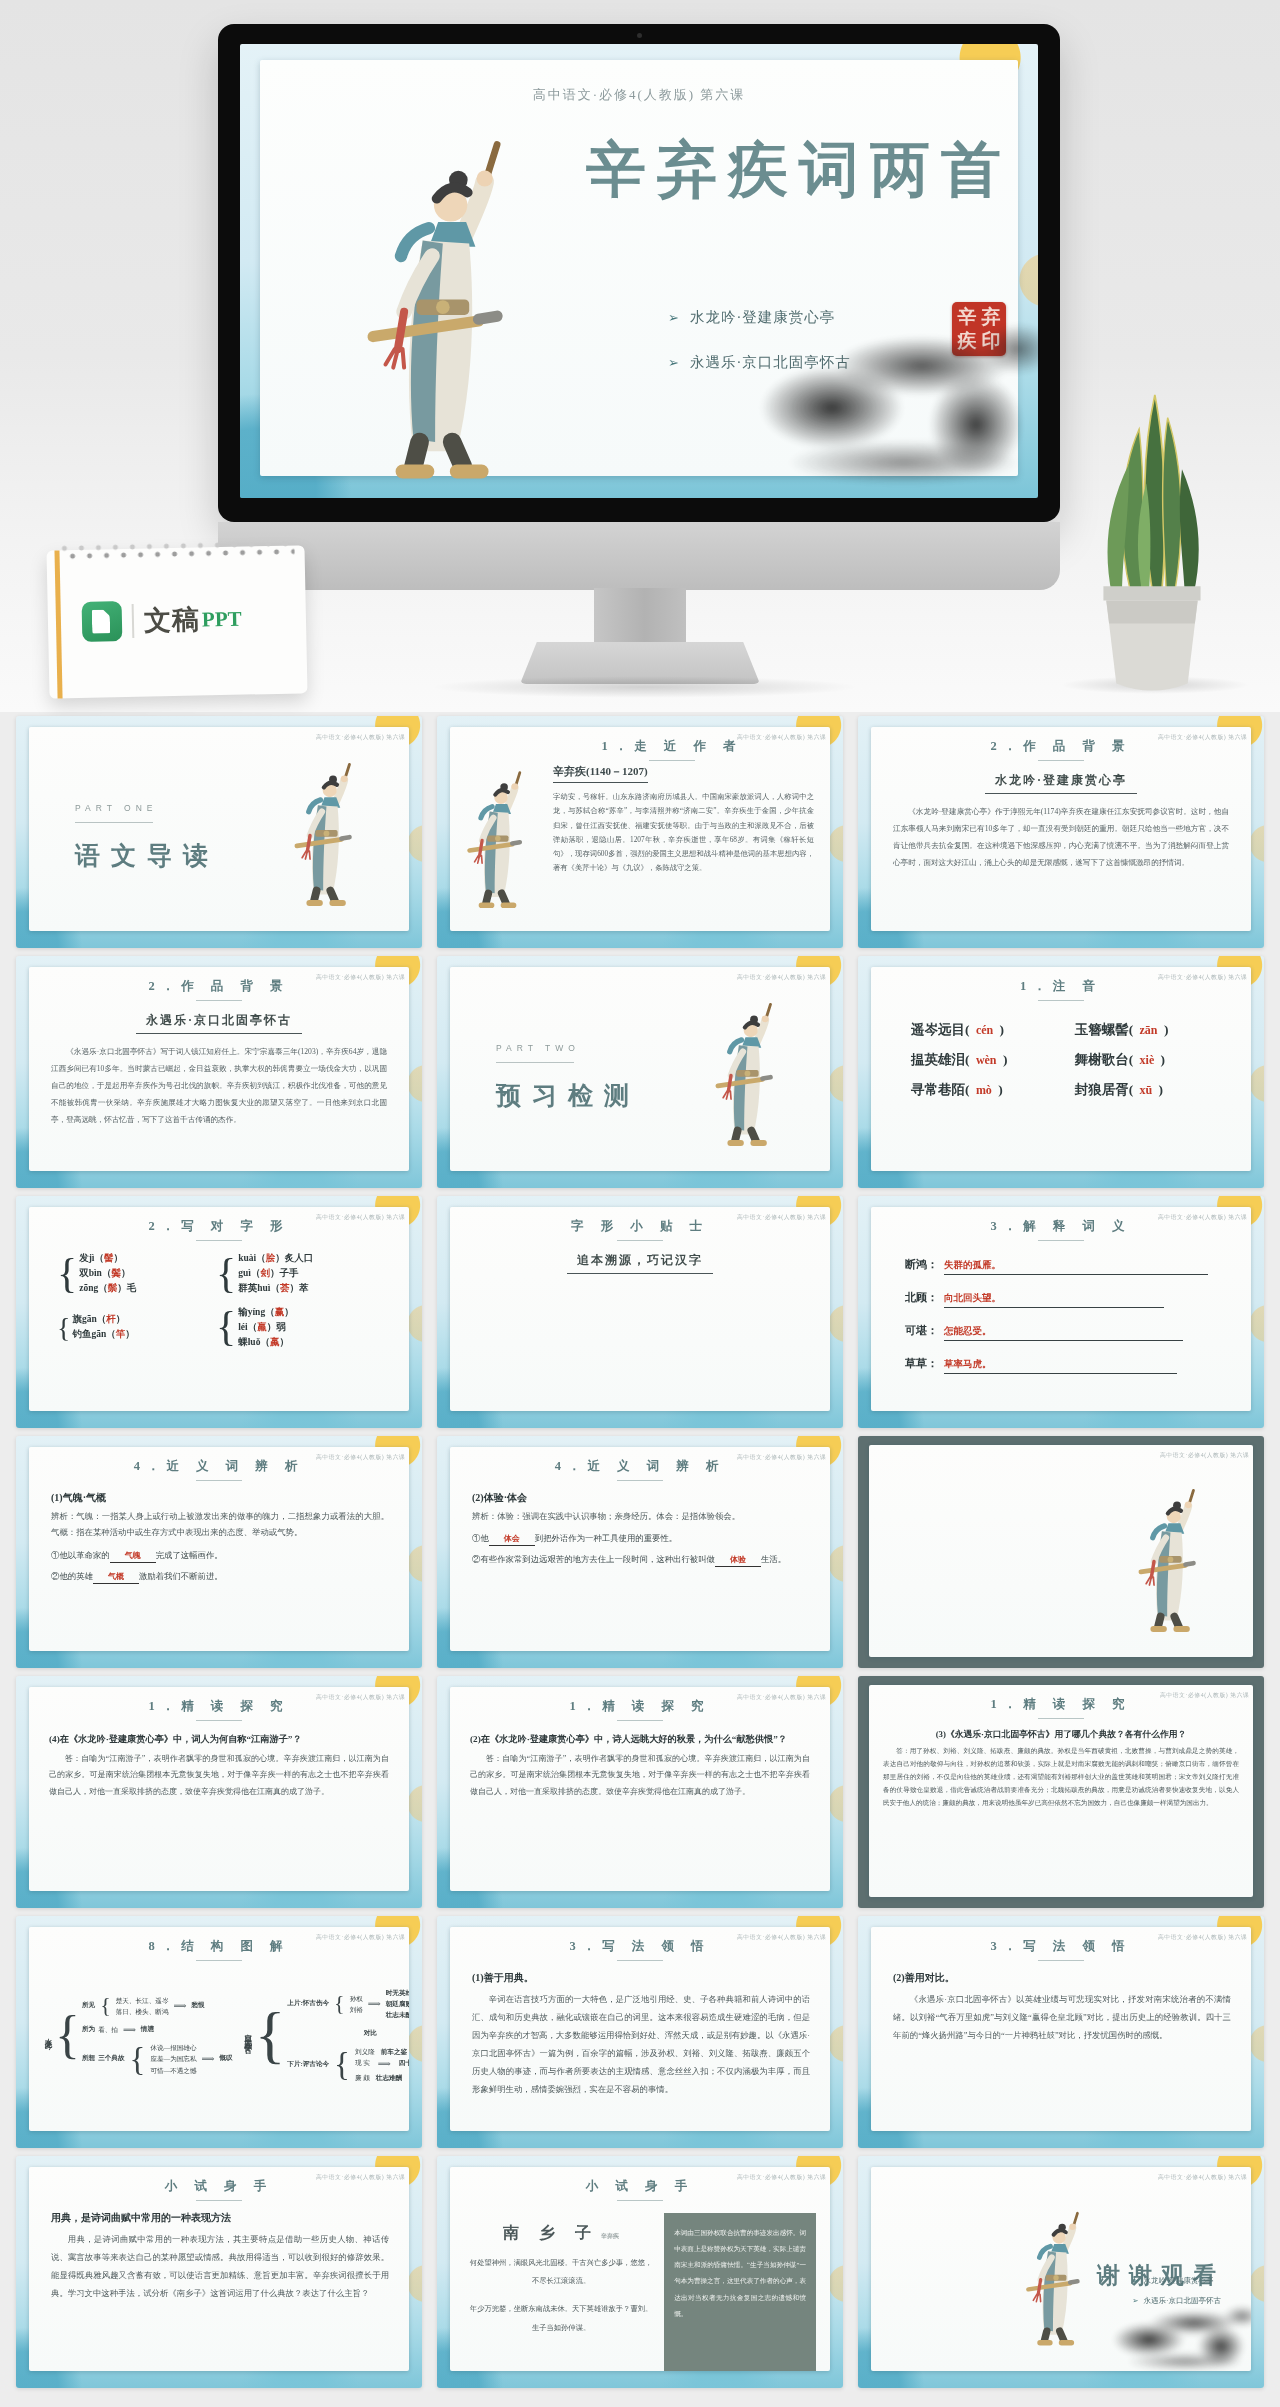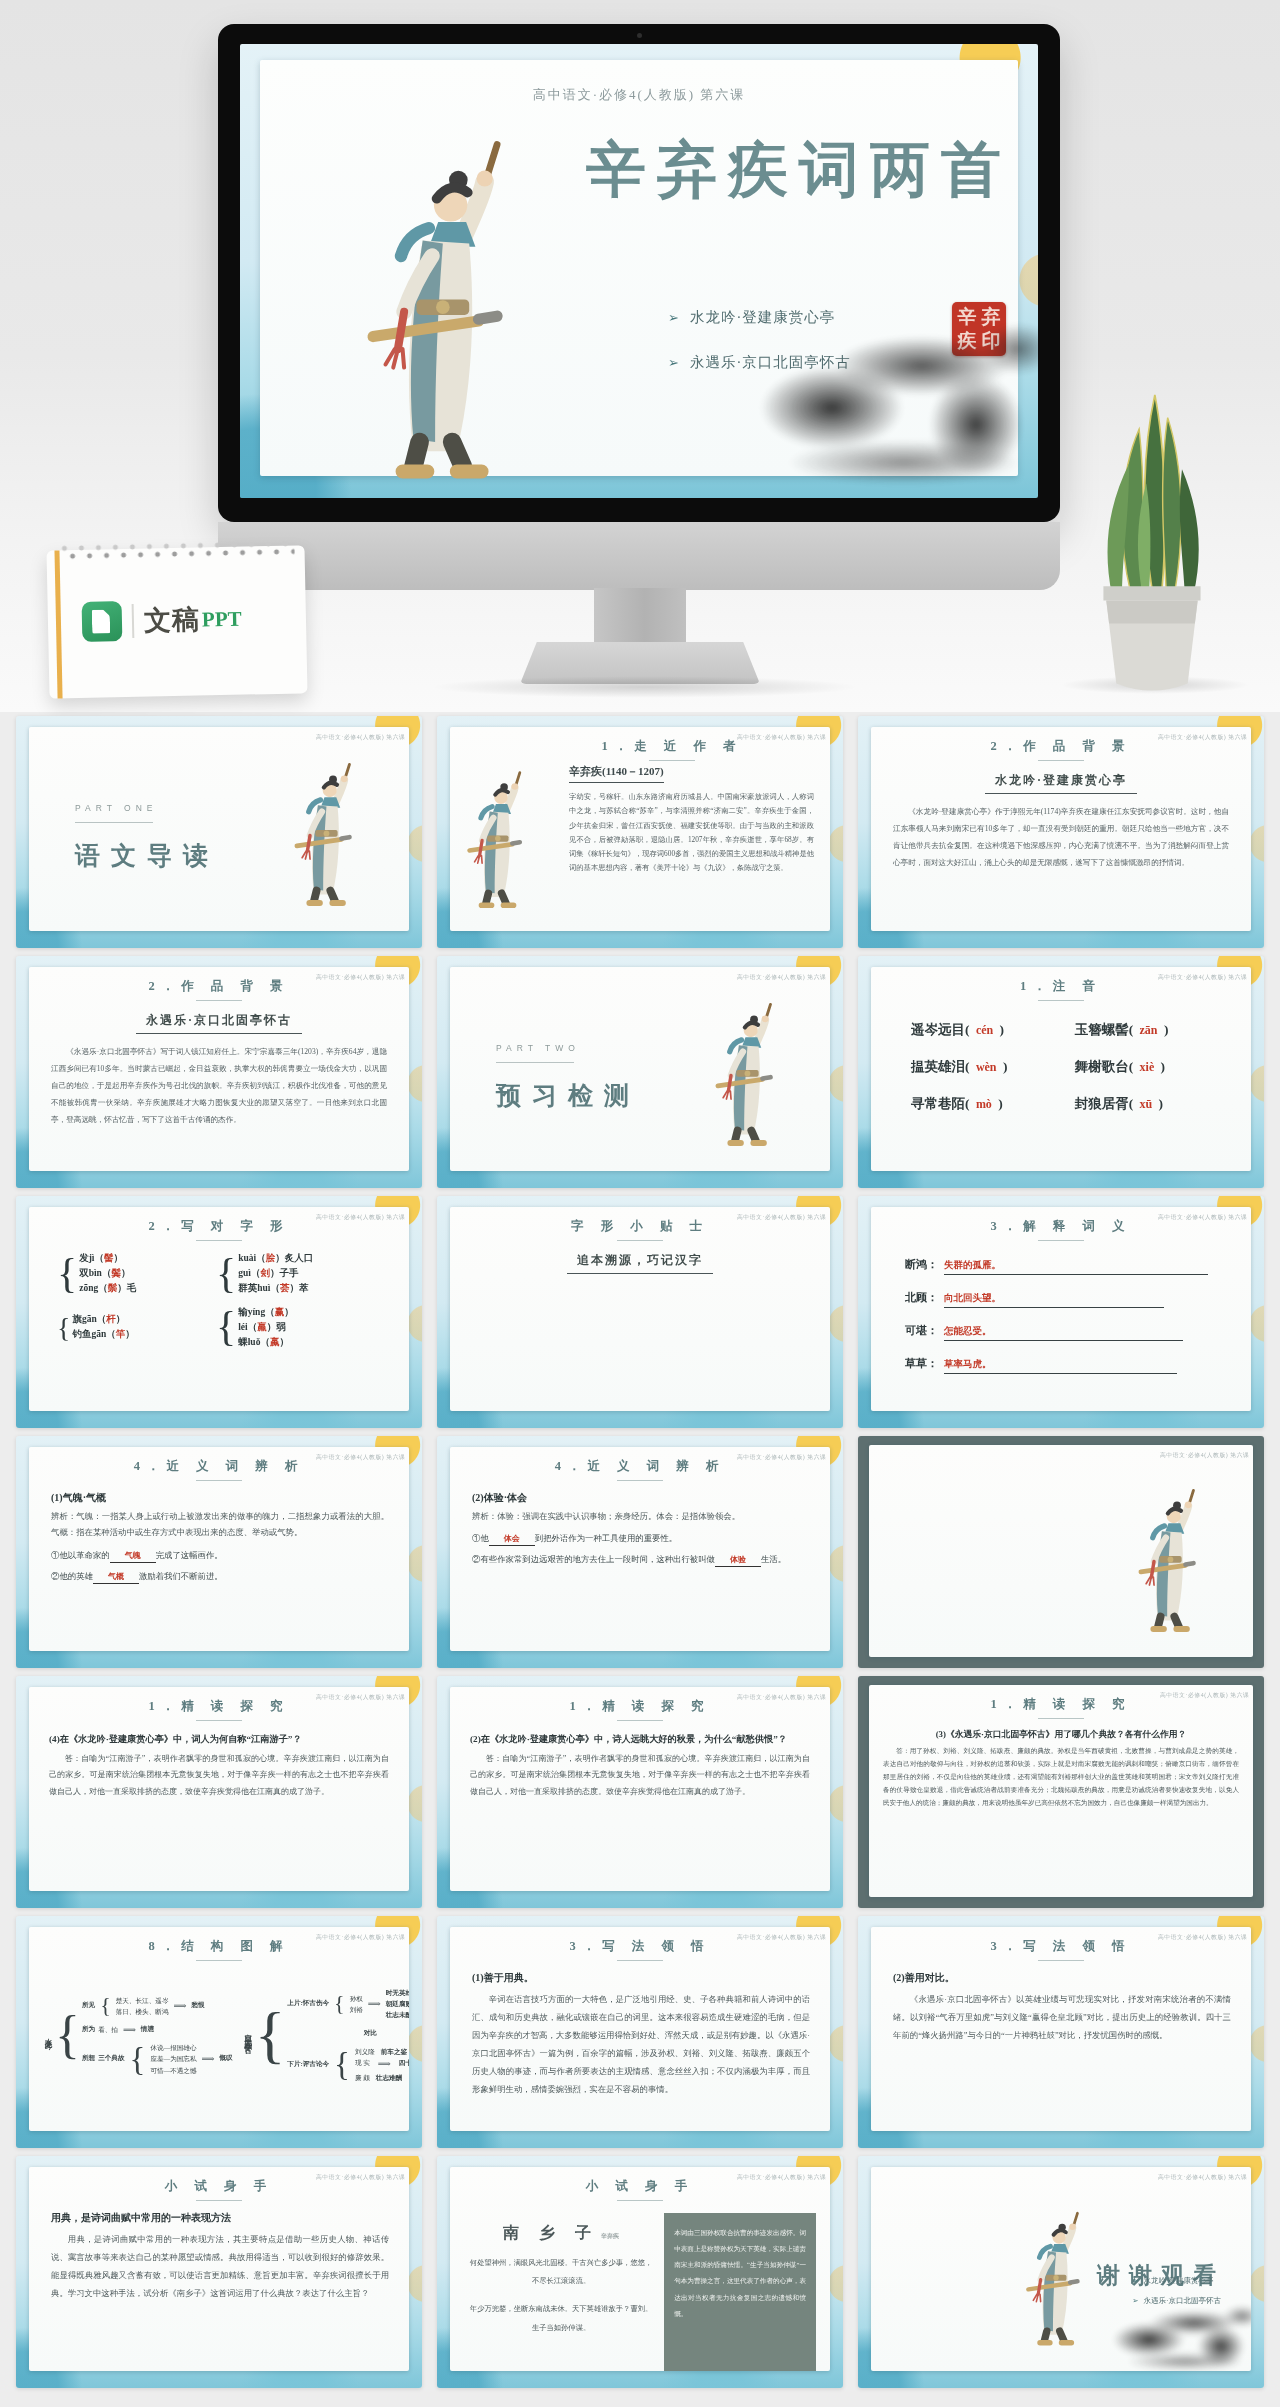--- a/index.html
+++ b/index.html
@@ -94,32 +94,32 @@
   .s-title.t-shift { padding-left:64px; }
   .red { color:#c33a28; font-weight:700; }
   
   .sec { position:absolute; left:46px; top:76px; }
   .part { font-family:"Liberation Sans","DejaVu Sans",sans-serif; font-size:8.5px; letter-spacing:5px; color:#8d9a9a; }
   .part::after { content:""; display:block; width:78px; height:1px; background:#b9c3c3; margin-top:9px; }
   .sec-title { margin-top:16px; font-size:25px; font-weight:700; letter-spacing:11px; color:#5e7d80; }
   .w-sec { position:absolute; right:28px; bottom:14px; width:92px; height:158px; }
   
   .w-left { position:absolute; left:12px; bottom:12px; width:88px; height:152px; }
-  .au { position:absolute; left:119px; right:16px; top:34px; }
+  .au { position:absolute; left:103px; right:16px; top:34px; }
   .au-sub { display:inline-block; font-size:11px; font-weight:700; color:#3e4a4c;
     border-bottom:1px solid #47525 4; border-bottom:1px solid #475254; padding-bottom:3px; }
   .au-body { margin-top:7px; font-size:7.3px; line-height:1.96; text-align:justify; color:#55606*; color:#556063; }
   
   .sb-sub { text-align:center; margin-top:9px; }
   .sb-sub span { display:inline-block; font-size:12px; font-weight:700; letter-spacing:2px; color:#414d4c;
     border-bottom:1px solid #4a5557; padding:0 10px 4px; }
   .sb-body { margin:9px 22px 0; font-size:7.6px; line-height:2.25; text-align:justify; color:#556063; }
   .sb-body.ind p { text-indent:2em; }
   
-  .zy { display:grid; grid-template-columns:1.15fr 1fr; padding:20px 34px 0 40px; row-gap:19px;
+  .zy { display:grid; grid-template-columns:1.15fr 1fr; padding:20px 34px 0 40px; row-gap:12px;
     font-size:13.5px; color:#2f3a3c; font-weight:600; }
   .zy .red { font-size:12px; padding:0 3px; }
   
   .zx { display:grid; grid-template-columns:1fr 1.15fr; padding:10px 10px 0 28px; row-gap:8px; }
   .zx-g { display:flex; align-items:center; }
   .zx-brace { font-weight:300; color:#2f3a3c; margin-right:2px; line-height:.9; }
   .zx-l { font-size:9.5px; font-weight:700; color:#2f3a3c; line-height:1.6; font-family:"Liberation Serif",serif; }
   
   .df { padding:16px 30px 0 34px; }
   .df-r { display:flex; align-items:baseline; margin-bottom:15px; }

